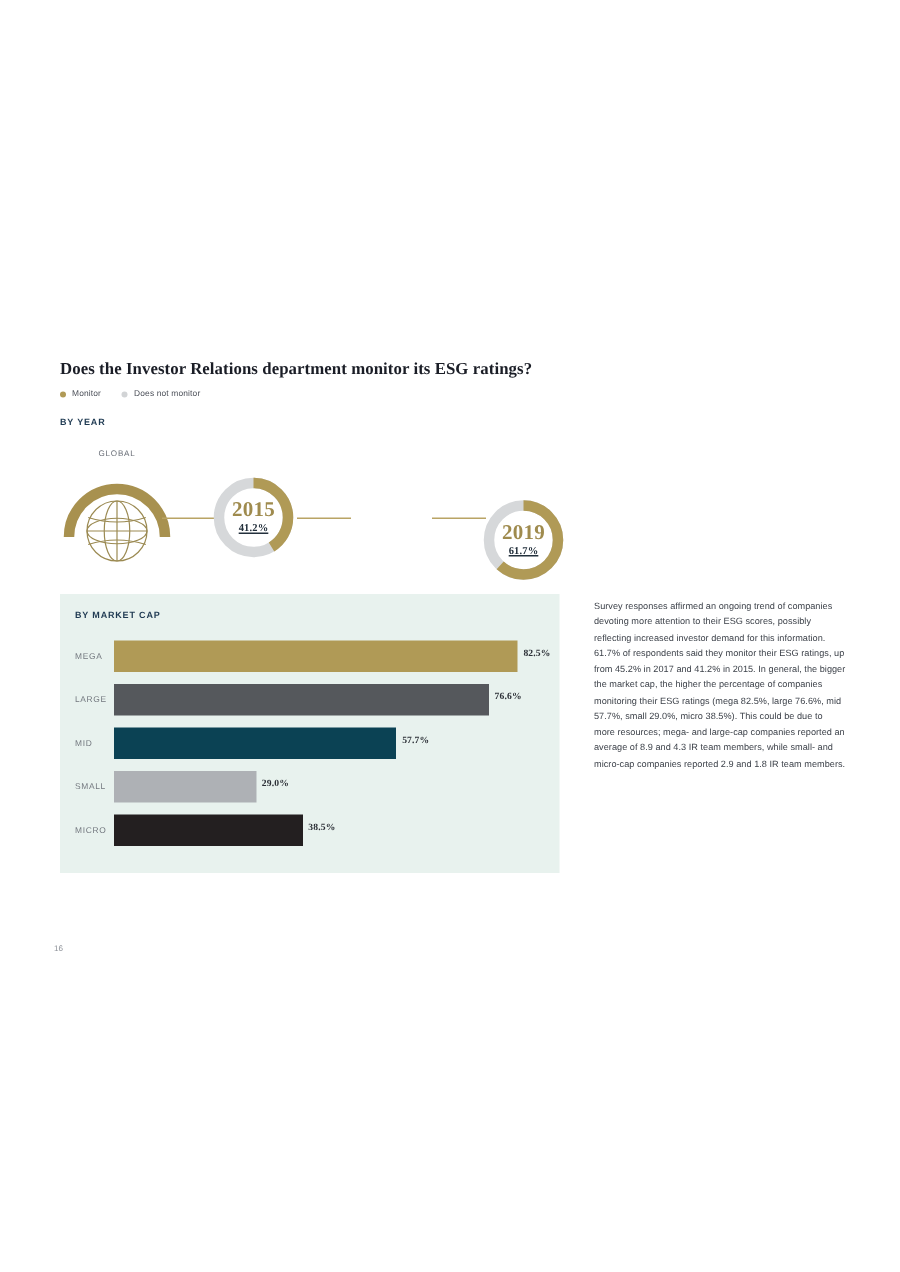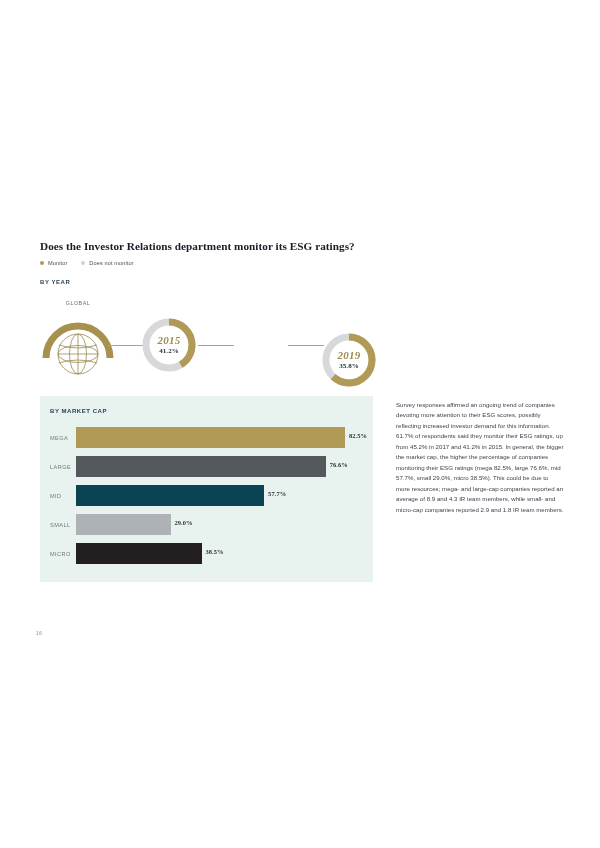--- a/index.html
+++ b/index.html
@@ -49,26 +49,26 @@
 
   
   .donut { position:absolute; width:58px; height:58px; }
   .donut-inner {
     position:absolute; left:0; top:0; width:58px; height:58px;
     display:flex; flex-direction:column;
     align-items:center; justify-content:center;
     font-family:"Liberation Serif", serif;
   }
   .donut-year {
-    font-size:11px; font-weight:bold; color:#9f8b4e;
-    line-height:1.05; letter-spacing:0.2px;font-style:italic;
+    font-size:14px; font-weight:bold; color:#9f8b4e;
+    line-height:1.05; letter-spacing:0.2px;
   }
   .donut-pct {
     font-size:7px; font-weight:bold; color:#23303c;
-    line-height:1.15; letter-spacing:0.1px;
+    line-height:1.15; letter-spacing:0.1px;text-decoration:underline;
   }
 
   .connector { position:absolute; height:1px; background:#b9a465; }
 
   
   .bar-panel {
     position:absolute; left:40px; top:396px;
     width:333px; height:186px;
     background:#e8f2ee;
   }
@@ -157,21 +157,21 @@
   </div>
 
 
   <div class="donut" style="left:320px; top:331px;">
     <svg width="58" height="58" viewBox="0 0 58 58">
       <circle cx="29" cy="29" r="23" fill="none" stroke="#d6d8da" stroke-width="7"></circle>
       <circle cx="29" cy="29" r="23" fill="none" stroke="#b09a56" stroke-width="7" stroke-dasharray="89.2 55.3" transform="rotate(-90 29 29)"></circle>
     </svg>
     <div class="donut-inner">
       <span class="donut-year">2019</span>
-      <span class="donut-pct">35.8%</span>
+      <span class="donut-pct">61.7%</span>
     </div>
   </div>
 
   <div class="bar-panel">
     <div id="by-market-label">BY MARKET CAP</div>
 
     <div class="bar-rows">
 
       <div class="bar-row">
         <span class="bar-cat">MEGA</span>

